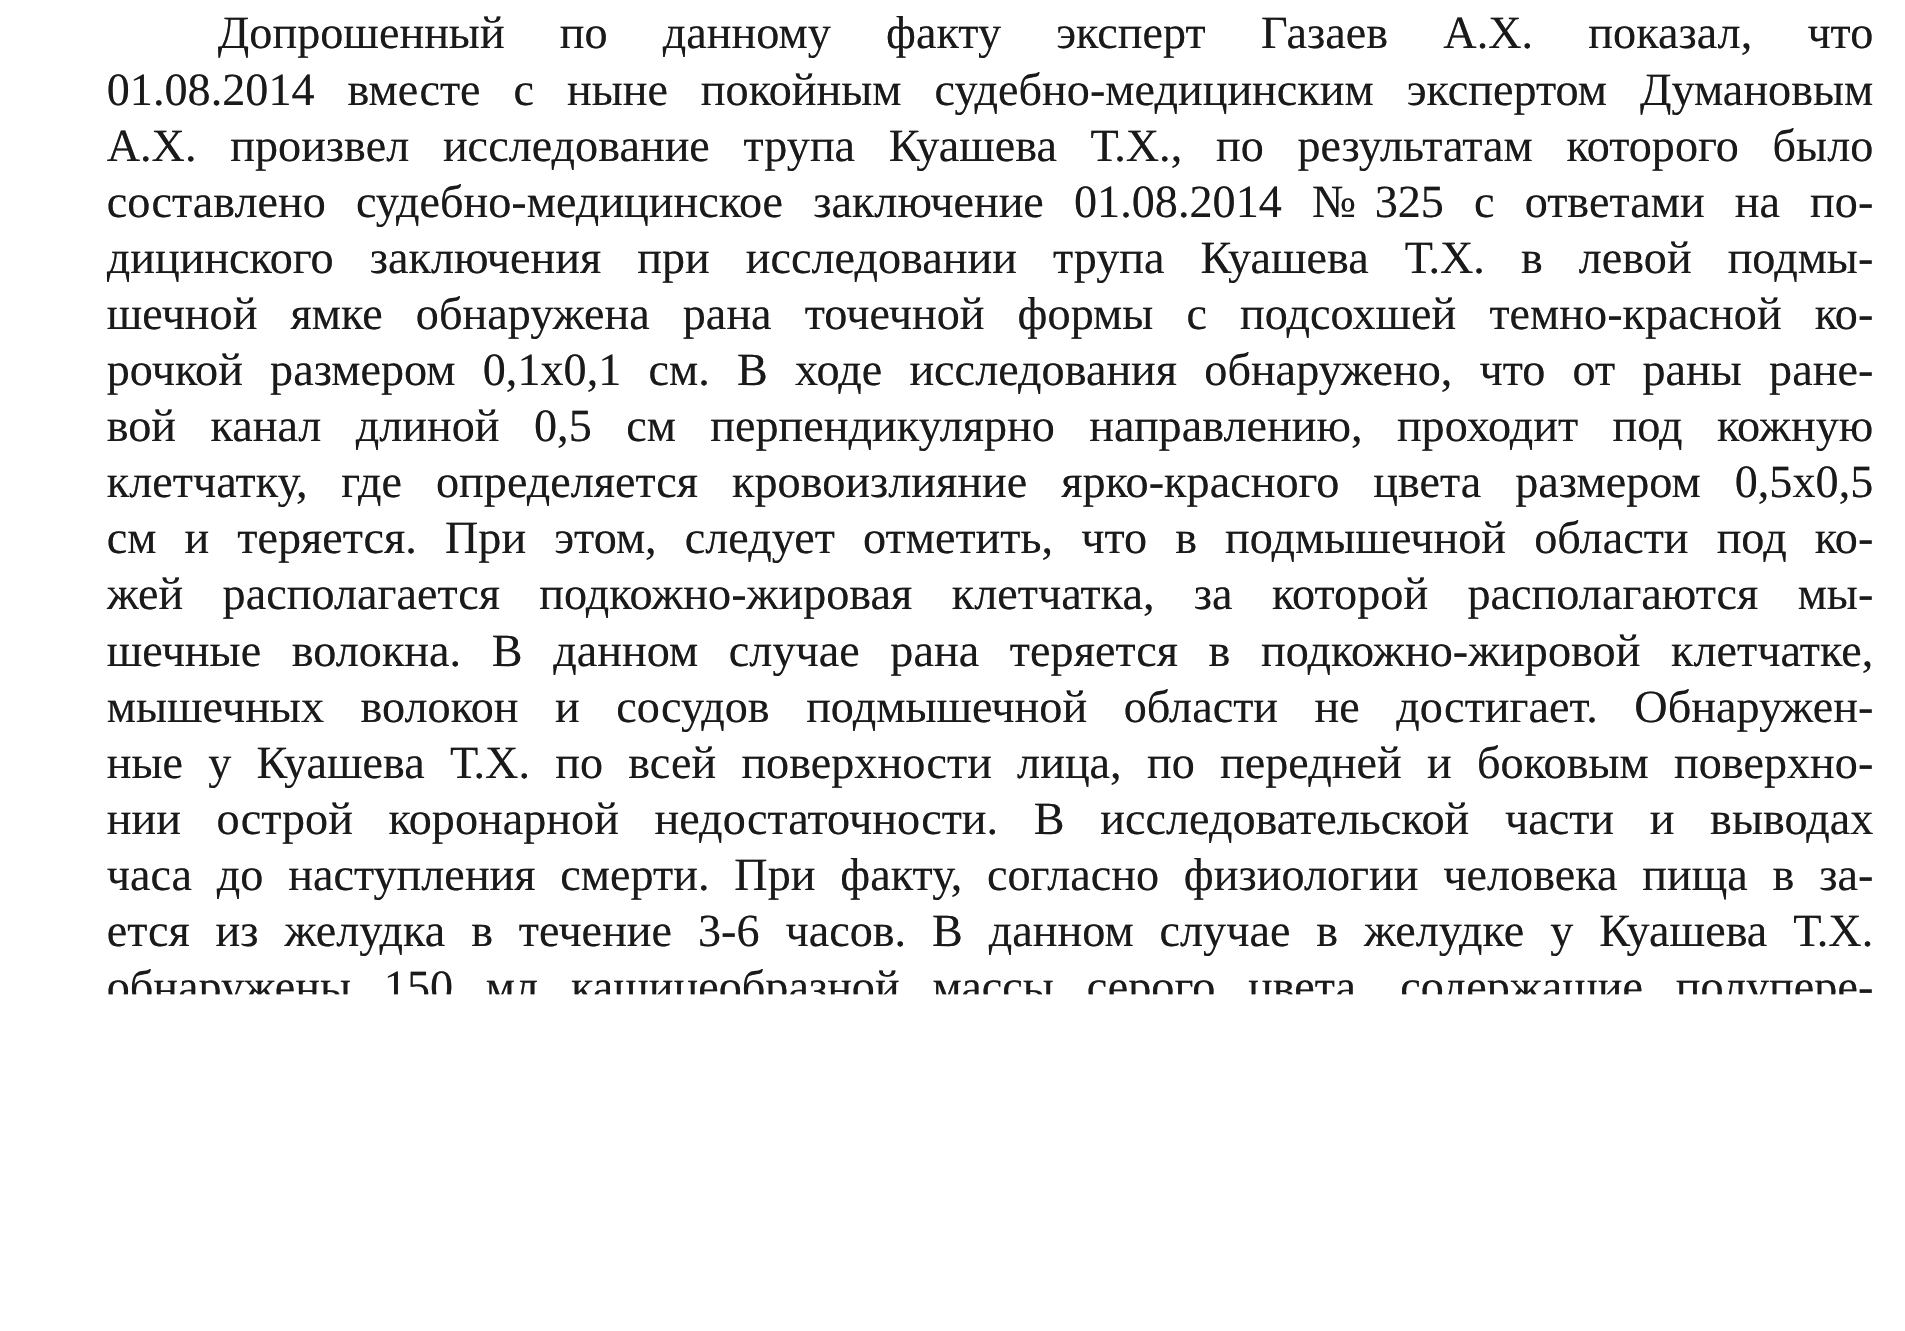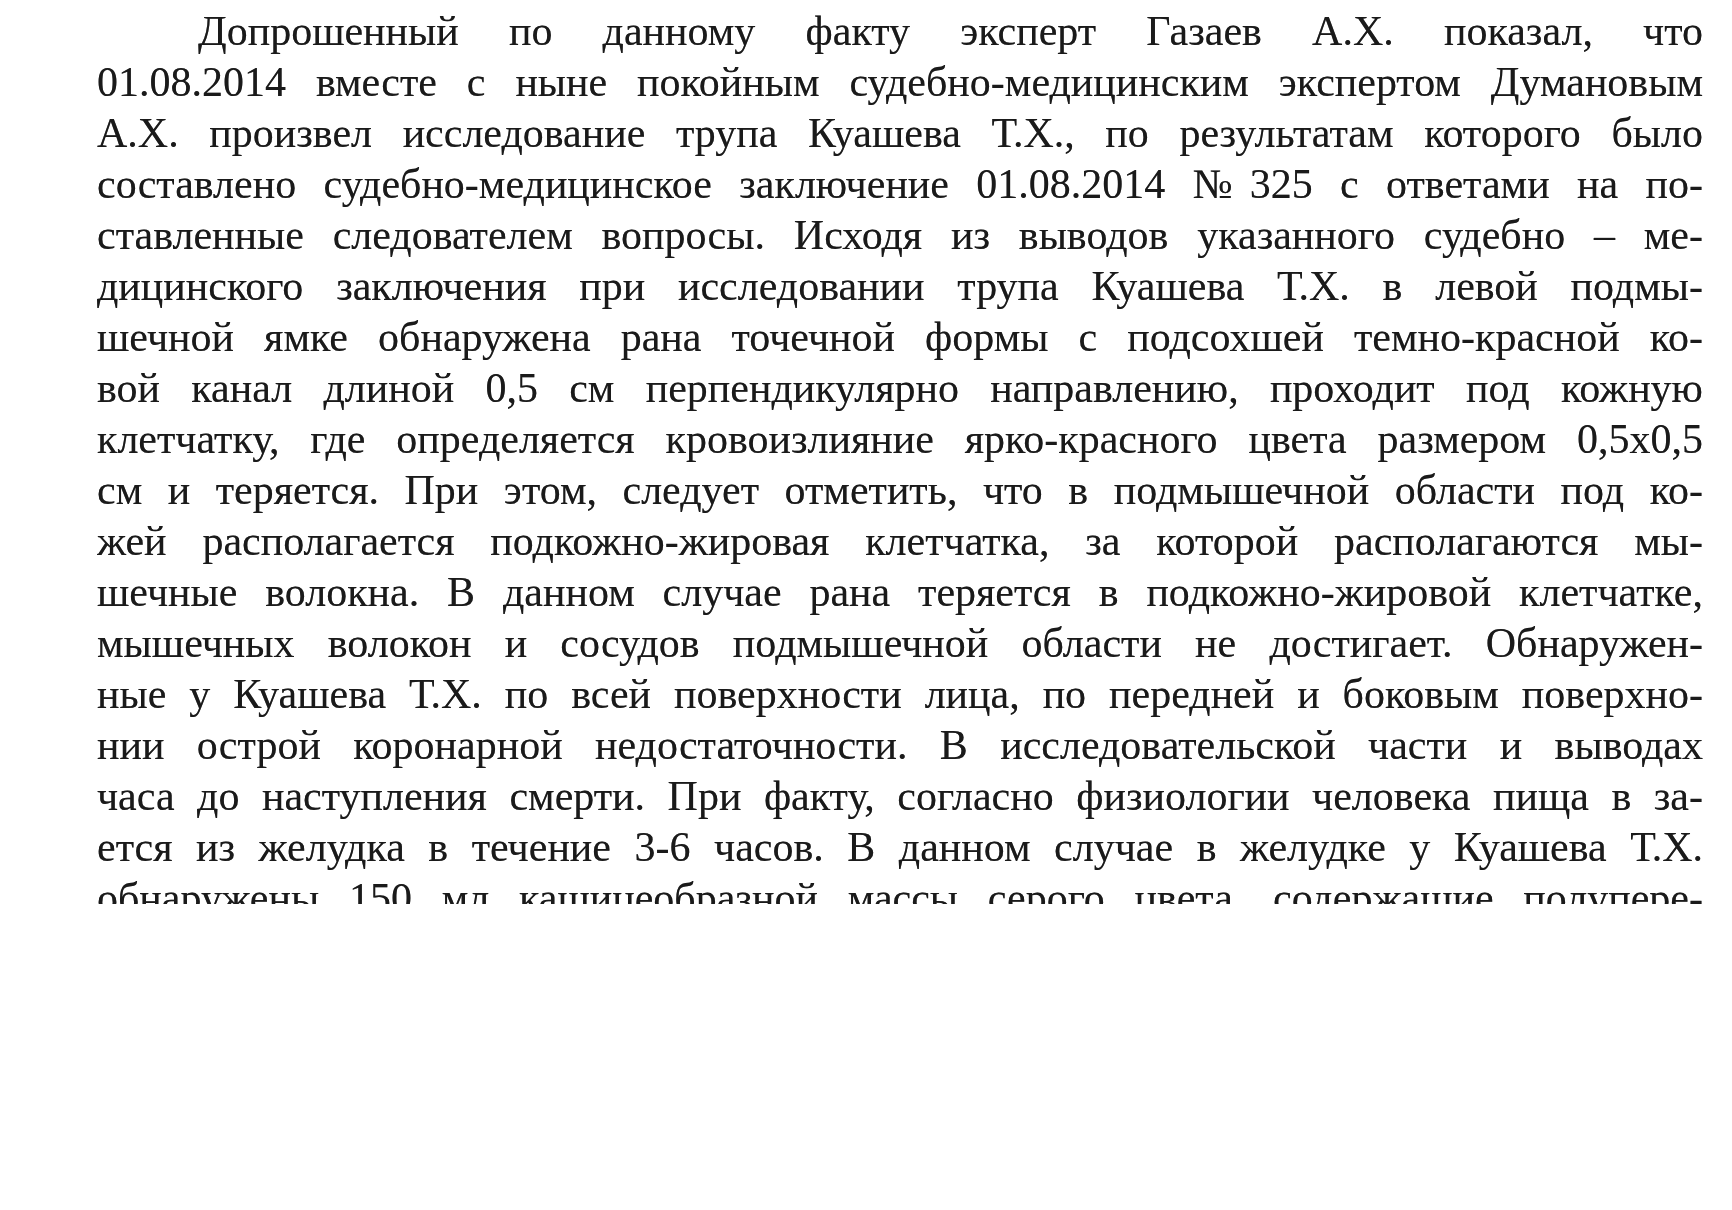--- a/index.html
+++ b/index.html
@@ -45,23 +45,23 @@
 </style>
 </head>
 <body>
 
 <div class="page">
   <div class="textblock">
     <div class="line first">Допрошенный по данному факту эксперт Газаев А.Х. показал, что</div>
     <div class="line">01.08.2014 вместе с ныне покойным судебно-медицинским экспертом Думановым</div>
     <div class="line">А.Х. произвел исследование трупа Куашева Т.Х., по результатам которого было</div>
     <div class="line">составлено судебно-медицинское заключение 01.08.2014 №325 с ответами на по-</div>
-    <div class="line">ставленные следователем вопросы. Исходя из выводов указанного судебно – ме-</div>
     <div class="line">дицинского заключения при исследовании трупа Куашева Т.Х. в левой подмы-</div>
     <div class="line">шечной ямке обнаружена рана точечной формы с подсохшей темно-красной ко-</div>
+    <div class="line">рочкой размером 0,1х0,1 см. В ходе исследования обнаружено, что от раны ране-</div>
     <div class="line">вой канал длиной 0,5 см перпендикулярно направлению, проходит под кожную</div>
     <div class="line">клетчатку, где определяется кровоизлияние ярко-красного цвета размером 0,5х0,5</div>
     <div class="line">см и теряется. При этом, следует отметить, что в подмышечной области под ко-</div>
     <div class="line">жей располагается подкожно-жировая клетчатка, за которой располагаются мы-</div>
     <div class="line">шечные волокна. В данном случае рана теряется в подкожно-жировой клетчатке,</div>
     <div class="line">мышечных волокон и сосудов подмышечной области не достигает. Обнаружен-</div>
     <div class="line">ные у Куашева Т.Х. по всей поверхности лица, по передней и боковым поверхно-</div>
     <div class="line">нии острой коронарной недостаточности. В исследовательской части и выводах</div>
     <div class="line">часа до наступления смерти. При факту, согласно физиологии человека пища в за-</div>
     <div class="line">ется из желудка в течение 3-6 часов. В данном случае в желудке у Куашева Т.Х.</div>

